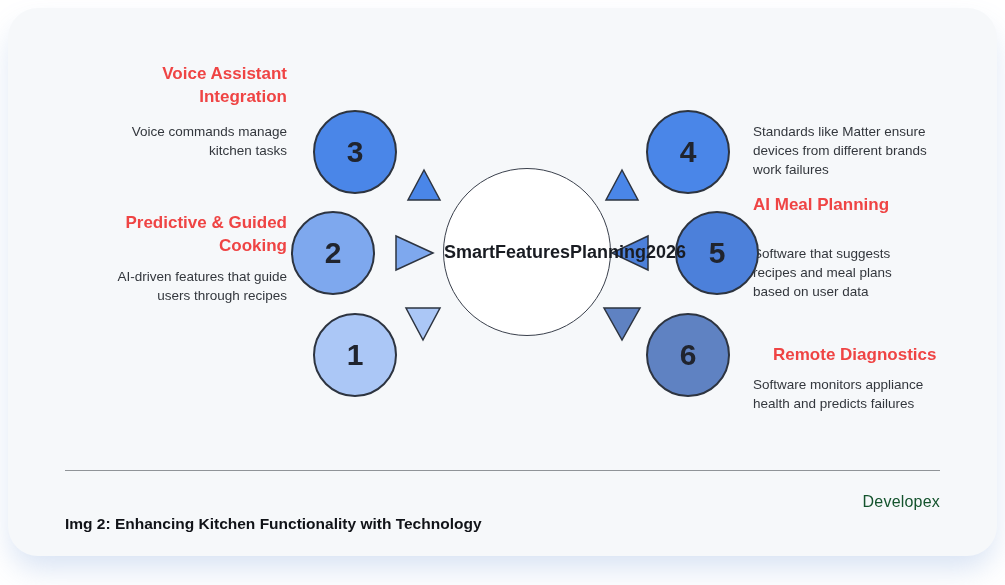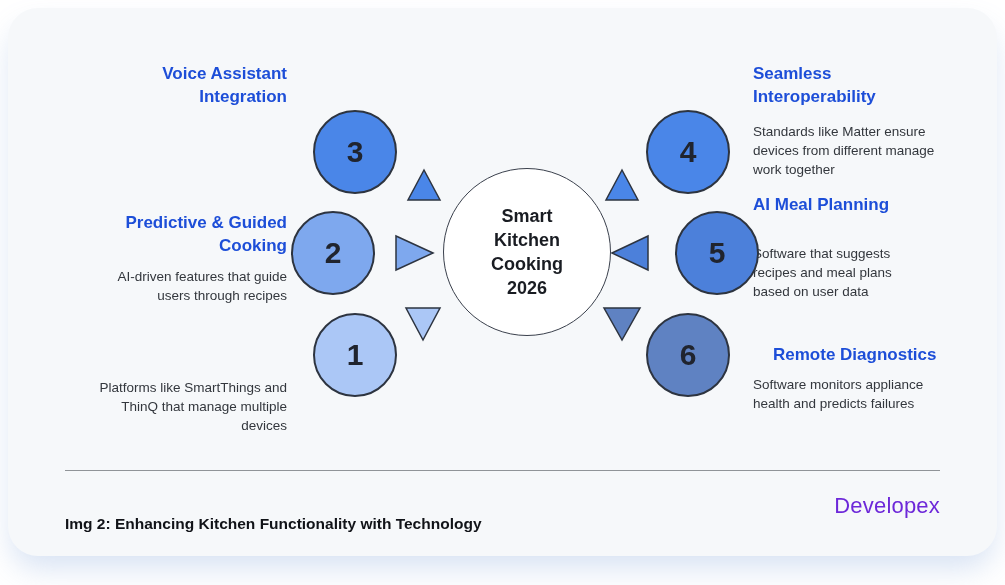--- a/index.html
+++ b/index.html
@@ -15,21 +15,21 @@
     width: 989px; height: 548px;
     background: #f6f8fa;
     border-radius: 30px;
     box-shadow: 0 16px 30px -4px rgba(124, 158, 214, 0.30);
   }
   .abs { position: absolute; }
   .feat-title {
     font-size: 17px;
     font-weight: bold;
     line-height: 23px;
-    color: #1d4ed8;
+    color: #ef4444;
   }
   .feat-desc {
     font-size: 13.5px;
     line-height: 19px;
     color: #33373d;
   }
   .align-r { text-align: right; }
   .align-l { text-align: left; }
   .num-circle {
     position: absolute;
@@ -39,58 +39,57 @@
     display: flex; align-items: center; justify-content: center;
     font-size: 30px; font-weight: bold; color: #20242e;
   }
   .center-circle {
     position: absolute;
     left: 435px; top: 160px;
     width: 168px; height: 168px;
     border-radius: 50%;
     background: #ffffff;
     border: 1.5px solid #3a404c;
-    display: flex; flex-direction: column;
-    align-items: center; justify-content: center;
+    display: flex; 
+    align-items: center; 
     font-size: 18px; font-weight: bold; line-height: 24px;
     color: #191c22; text-align: center;
   }
   .arrow-layer { position: absolute; left: 0; top: 0; width: 989px; height: 548px; pointer-events: none; }
   .divider {
     position: absolute;
     left: 57px; top: 462px;
     width: 875px; height: 1px;
     background: #909498;
   }
   .caption {
     position: absolute;
     left: 57px; top: 507px;
     font-size: 15.5px; font-weight: bold; color: #111318;
   }
   .brand {
     position: absolute;
     right: 57px; top: 485px;
-    font-size: 22px; font-weight: 500;
-    letter-spacing: 0.2px; color: #6d28d9;
+    font-size: 16px; font-weight: 500;
+    letter-spacing: 0.2px; color: #14532d;
   }
 </style>
 </head>
 <body>
 
 <div class="card">
 
   <div class="abs feat-title align-r" style="right:710px; top:54px; width:200px;">Voice Assistant Integration</div>
+  <div class="abs feat-desc align-r" style="right:710px; top:114px; width:185px;">Voice commands manage kitchen tasks</div>
 
   <div class="abs feat-title align-r" style="right:710px; top:203px; width:200px;">Predictive &amp; Guided Cooking</div>
   <div class="abs feat-desc align-r" style="right:710px; top:259px; width:200px;">AI-driven features that guide users through recipes</div>
 
-  <div class="abs feat-desc align-r" style="right:710px; top:370px; width:210px;">Platforms like SmartThings and ThinQ that manage multiple devices</div>
 
-  <div class="abs feat-title align-l" style="left:745px; top:54px; width:170px;">Seamless Interoperability</div>
-  <div class="abs feat-desc align-l" style="left:745px; top:114px; width:200px;">Standards like Matter ensure devices from different manage work together</div>
+  <div class="abs feat-desc align-l" style="left:745px; top:114px; width:200px;">Standards like Matter ensure devices from different brands work failures</div>
 
   <div class="abs feat-title align-l" style="left:745px; top:185px; width:220px;">AI Meal Planning</div>
   <div class="abs feat-desc align-l" style="left:745px; top:236px; width:165px;">Software that suggests recipes and meal plans based on user data</div>
 
   <div class="abs feat-title align-l" style="left:745px; top:335px; width:220px;margin-left:20px;">Remote Diagnostics</div>
   <div class="abs feat-desc align-l" style="left:745px; top:367px; width:195px;">Software monitors appliance health and predicts failures</div>
 
   <div class="num-circle" style="left: 305px; top: 102px; background: rgb(74, 134, 232);">
     <span>3</span>
   </div>
@@ -114,22 +113,22 @@
     <polygon points="416,162 432,192 400,192" stroke="#2d3440" stroke-width="1.5" fill="#4a86e8"></polygon>
     <polygon points="425,245 388,228 388,262" stroke="#2d3440" stroke-width="1.5" fill="#7ea8ee"></polygon>
     <polygon points="398,300 432,300 415,332" stroke="#2d3440" stroke-width="1.5" fill="#abc7f6"></polygon>
     <polygon points="614,162 630,192 598,192" stroke="#2d3440" stroke-width="1.5" fill="#4a86e8"></polygon>
     <polygon points="604,245 640,228 640,262" stroke="#2d3440" stroke-width="1.5" fill="#4c80da"></polygon>
     <polygon points="596,300 632,300 614,332" stroke="#2d3440" stroke-width="1.5" fill="#5f82c2"></polygon>
   </svg>
 
   <div class="center-circle">
     <span>Smart</span>
-    <span>Kitchen</span>
-    <span>Cooking</span>
+    <span>Features</span>
+    <span>Planning</span>
     <span>2026</span>
   </div>
 
   <div class="divider"></div>
   <div class="caption">Img 2: Enhancing Kitchen Functionality with Technology</div>
   <div class="brand">Developex</div>
 
 </div>
 
 </body></html>

